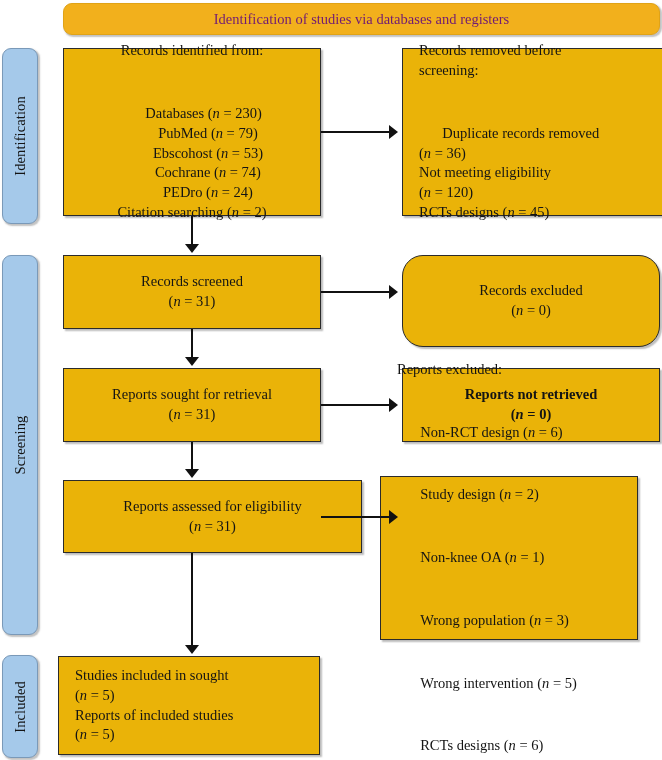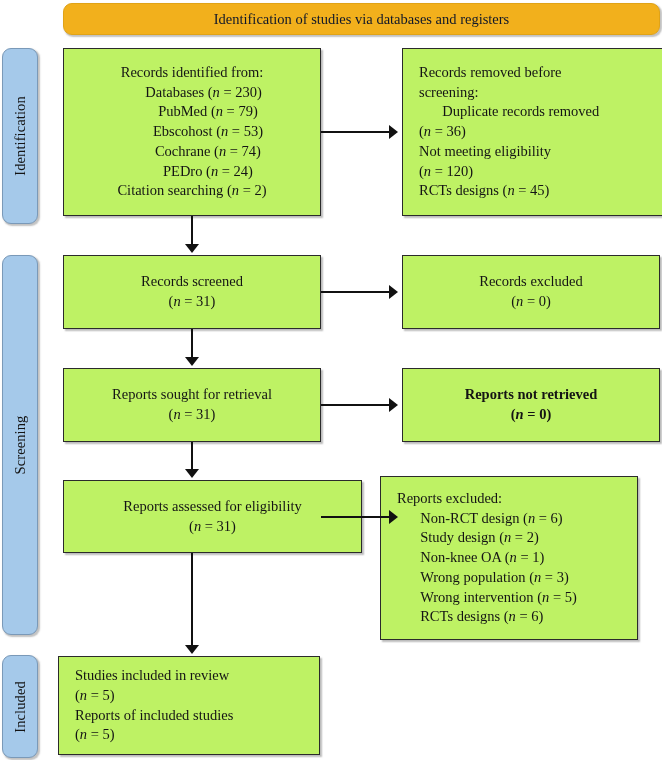--- a/index.html
+++ b/index.html
@@ -28,21 +28,21 @@
     width: 597px;
     height: 32px;
     background: #F2B01C;
     border: 1px solid #E0A317;
     border-radius: 9px;
     box-sizing: border-box;
     display: flex;
     align-items: center;
     justify-content: center;
     font-size: 14.5px;
-    color: #0f172a;
+    color: #701a75;
     box-shadow: 1.5px 1.5px 1.5px rgba(120,120,120,0.45);
   }
 
   
   .stage-tab {
     position: absolute;
     left: 2px;
     width: 36px;
     background: #A5C9EA;
     border: 1px solid #7a99b8;
@@ -60,46 +60,46 @@
     color: #141414;
     letter-spacing: 0.1px;
   }
   #tab-identification { top: 48px;  height: 176px; }
   #tab-screening     { top: 255px; height: 380px; }
   #tab-included      { top: 655px; height: 103px; }
 
   
   .flow-box {
     position: absolute;
-    background: #bef264;
+    background: #eab308;
     border: 1.2px solid #2b2b2b;
     box-sizing: border-box;
     box-shadow: 2px 2px 1.5px rgba(135,135,135,0.55);
     display: flex;
     flex-direction: column;
     justify-content: center;
     font-size: 14.5px;
     line-height: 1.36;
   }
   .flow-box .lines { width: 100%; }
   .flow-box.centered .lines { text-align: center; }
   .flow-box.lefted  { padding-left: 16px; }
   .flow-box.lefted .lines { text-align: left; }
 
   .ln { display: block; white-space: nowrap; }
   .ind1 { padding-left: 2.2em; }
-  .ind-blk { padding-left: 1.6em; }
+  .ind-blk { padding-left: 1.6em; margin-top: 43px; }
 
   em.nv { font-style: italic; }
 
   
   #box-identified        { left: 63px;  top: 48px;  width: 258px; height: 168px; }
   #box-removed           { left: 402px; top: 48px;  width: 288px; height: 168px; }
   #box-screened          { left: 63px;  top: 255px; width: 258px; height: 74px;  }
-  #box-excluded          { left: 402px; top: 255px; width: 258px; height: 74px;  }
+  #box-excluded          { left: 402px; top: 255px; width: 258px; height: 92px; border-radius: 21px;  }
   #box-sought            { left: 63px;  top: 368px; width: 258px; height: 74px;  }
   #box-not-retrieved     { left: 402px; top: 368px; width: 258px; height: 74px; font-weight: bold;  }
   #box-assessed          { left: 63px;  top: 480px; width: 299px; height: 73px;  }
   #box-reports-excluded  { left: 380px; top: 476px; width: 258px; height: 164px; }
   #box-included          { left: 58px;  top: 656px; width: 262px; height: 99px;  }
 
   
   .vline {
     position: absolute;
     left: 191px;
@@ -228,21 +228,21 @@
       <span class="ln ind-blk">Study design (<em class="nv">n</em> = 2)</span>
       <span class="ln ind-blk">Non-knee OA (<em class="nv">n</em> = 1)</span>
       <span class="ln ind-blk">Wrong population (<em class="nv">n</em> = 3)</span>
       <span class="ln ind-blk">Wrong intervention (<em class="nv">n</em> = 5)</span>
       <span class="ln ind-blk">RCTs designs (<em class="nv">n</em> = 6)</span>
     </div>
   </div>
 
   <div class="flow-box lefted" id="box-included">
     <div class="lines">
-      <span class="ln">Studies included in review</span>
+      <span class="ln">Studies included in sought</span>
       <span class="ln">(<em class="nv">n</em> = 5)</span>
       <span class="ln">Reports of included studies</span>
       <span class="ln">(<em class="nv">n</em> = 5)</span>
     </div>
   </div>
 
   <div class="vline" id="v1"></div>
   <div class="vcap" id="v1c"></div>
   <div class="vline" id="v2"></div>
   <div class="vcap" id="v2c"></div>

